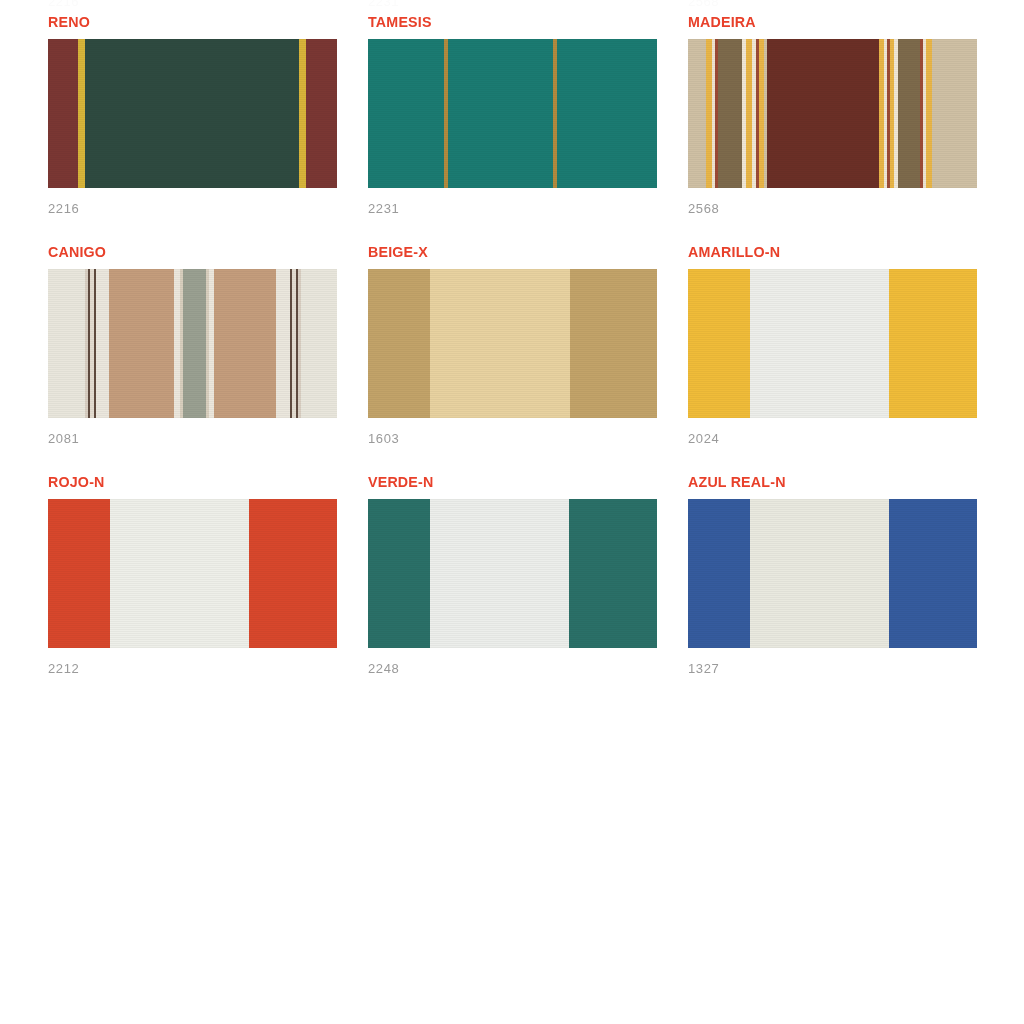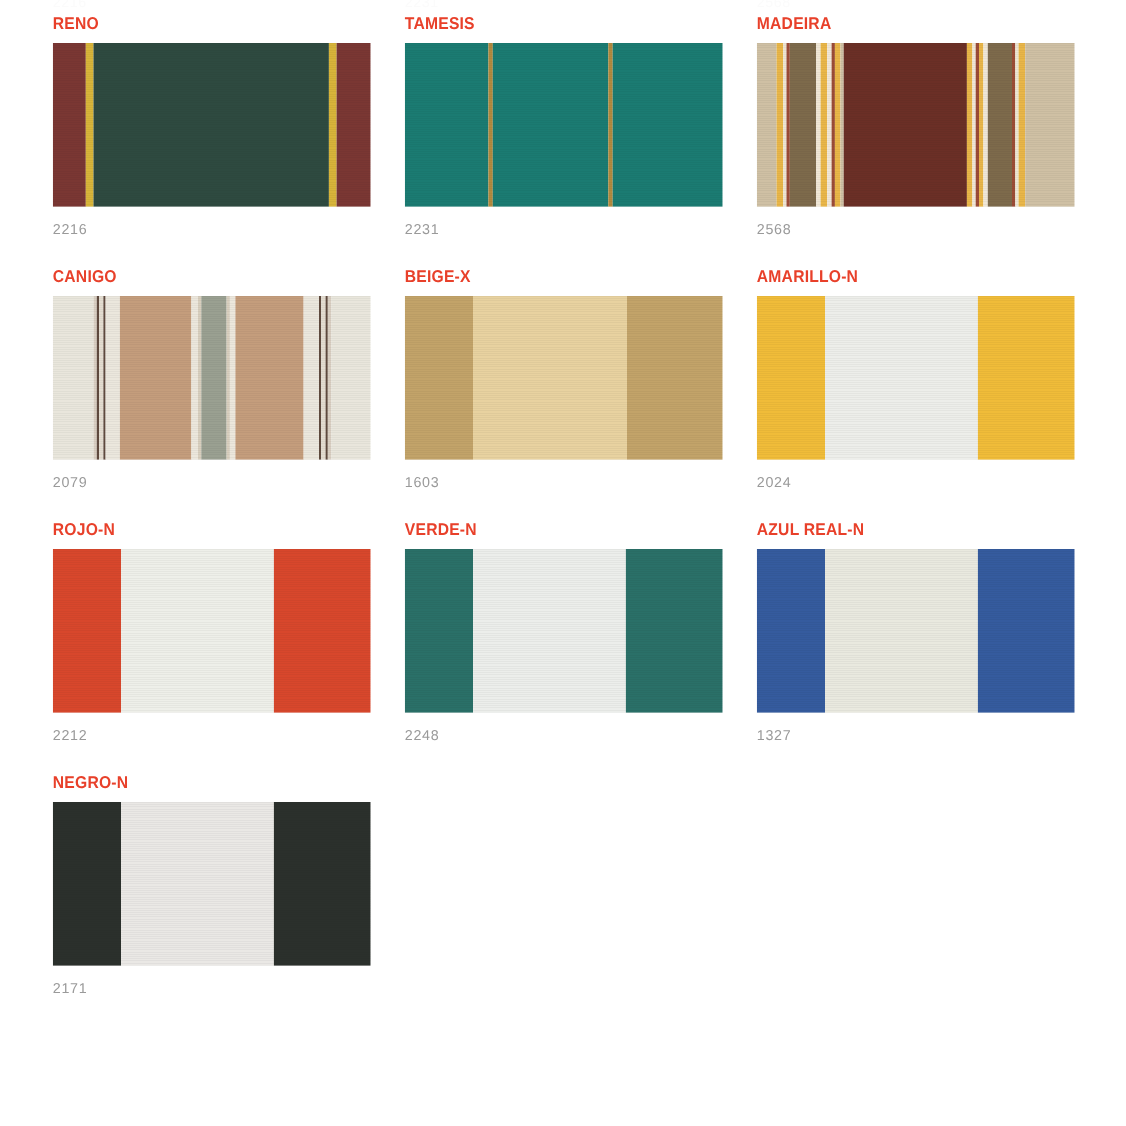--- a/index.html
+++ b/index.html
@@ -182,21 +182,21 @@
           <div class="band" style="background: rgb(216, 207, 190); width: 3px;"></div>
           <div class="band" style="background: rgb(236, 231, 220); width: 5px;"></div>
           <div class="band" style="background: rgb(196, 157, 124); width: 62px;"></div>
           <div class="band" style="background: rgb(235, 231, 221); width: 14px;"></div>
           <div class="band" style="background: rgb(95, 74, 62); width: 2px;"></div>
           <div class="band" style="background: rgb(227, 220, 208); width: 4px;"></div>
           <div class="band" style="background: rgb(95, 74, 62); width: 2px;"></div>
           <div class="band" style="background: rgb(217, 207, 194); width: 3px;"></div>
           <div class="band" style="background: rgb(233, 230, 220); width: 36px;"></div>
         </div>
-        <div class="swatch-code">2079</div>
+        <div class="swatch-code">2081</div>
       </div>
       <div class="cell">
         <div class="swatch-name">BEIGE-X</div>
         <div class="swatch">
           <div class="band" style="background: rgb(194, 163, 105); width: 62px;"></div>
           <div class="band" style="background: rgb(232, 210, 160); width: 140px;"></div>
           <div class="band" style="background: rgb(194, 163, 105); width: 87px;"></div>
         </div>
         <div class="swatch-code">1603</div>
       </div>
@@ -229,24 +229,15 @@
       </div>
       <div class="cell">
         <div class="swatch-name">AZUL REAL-N</div>
         <div class="swatch">
           <div class="band" style="background: rgb(53, 91, 158); width: 62px;"></div>
           <div class="band" style="background: rgb(233, 233, 223); width: 139px;"></div>
           <div class="band" style="background: rgb(53, 91, 158); width: 88px;"></div>
         </div>
         <div class="swatch-code">1327</div>
       </div>
-      <div class="cell">
-        <div class="swatch-name">NEGRO-N</div>
-        <div class="swatch">
-          <div class="band" style="background: rgb(43, 48, 44); width: 62px;"></div>
-          <div class="band" style="background: rgb(234, 232, 229); width: 139px;"></div>
-          <div class="band" style="background: rgb(43, 48, 44); width: 88px;"></div>
-        </div>
-        <div class="swatch-code">2171</div>
-      </div>
       <div class="cell empty"></div>
     </div>
 </div>
 
 </body></html>

